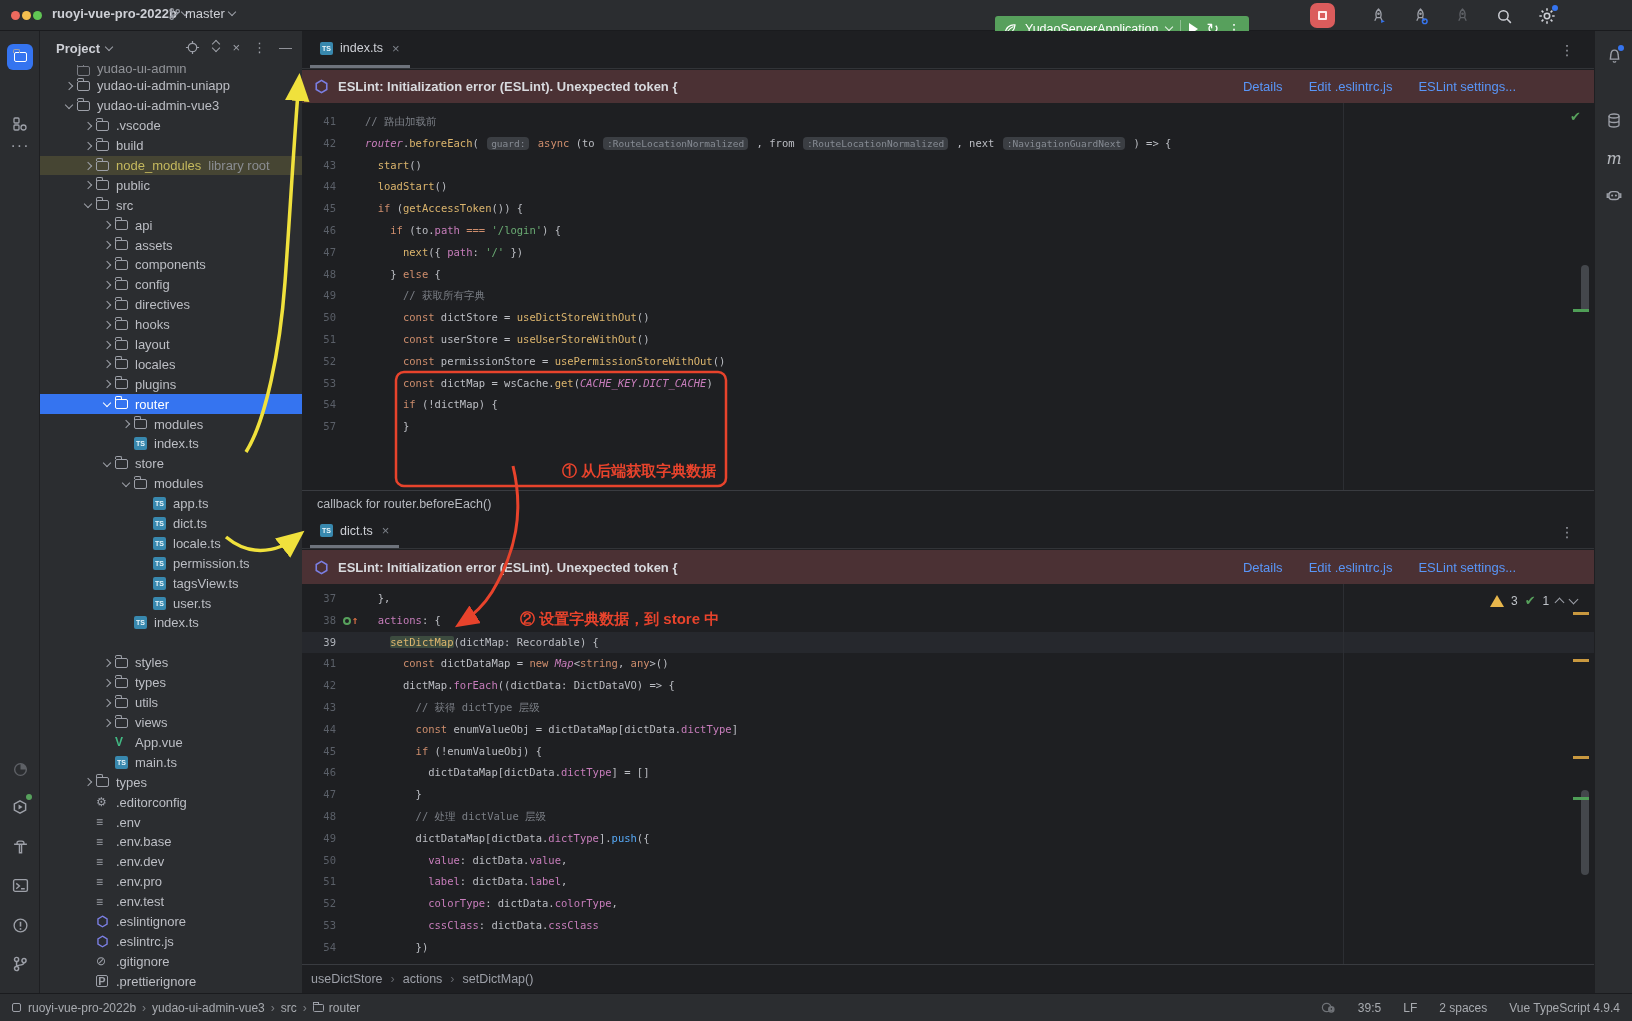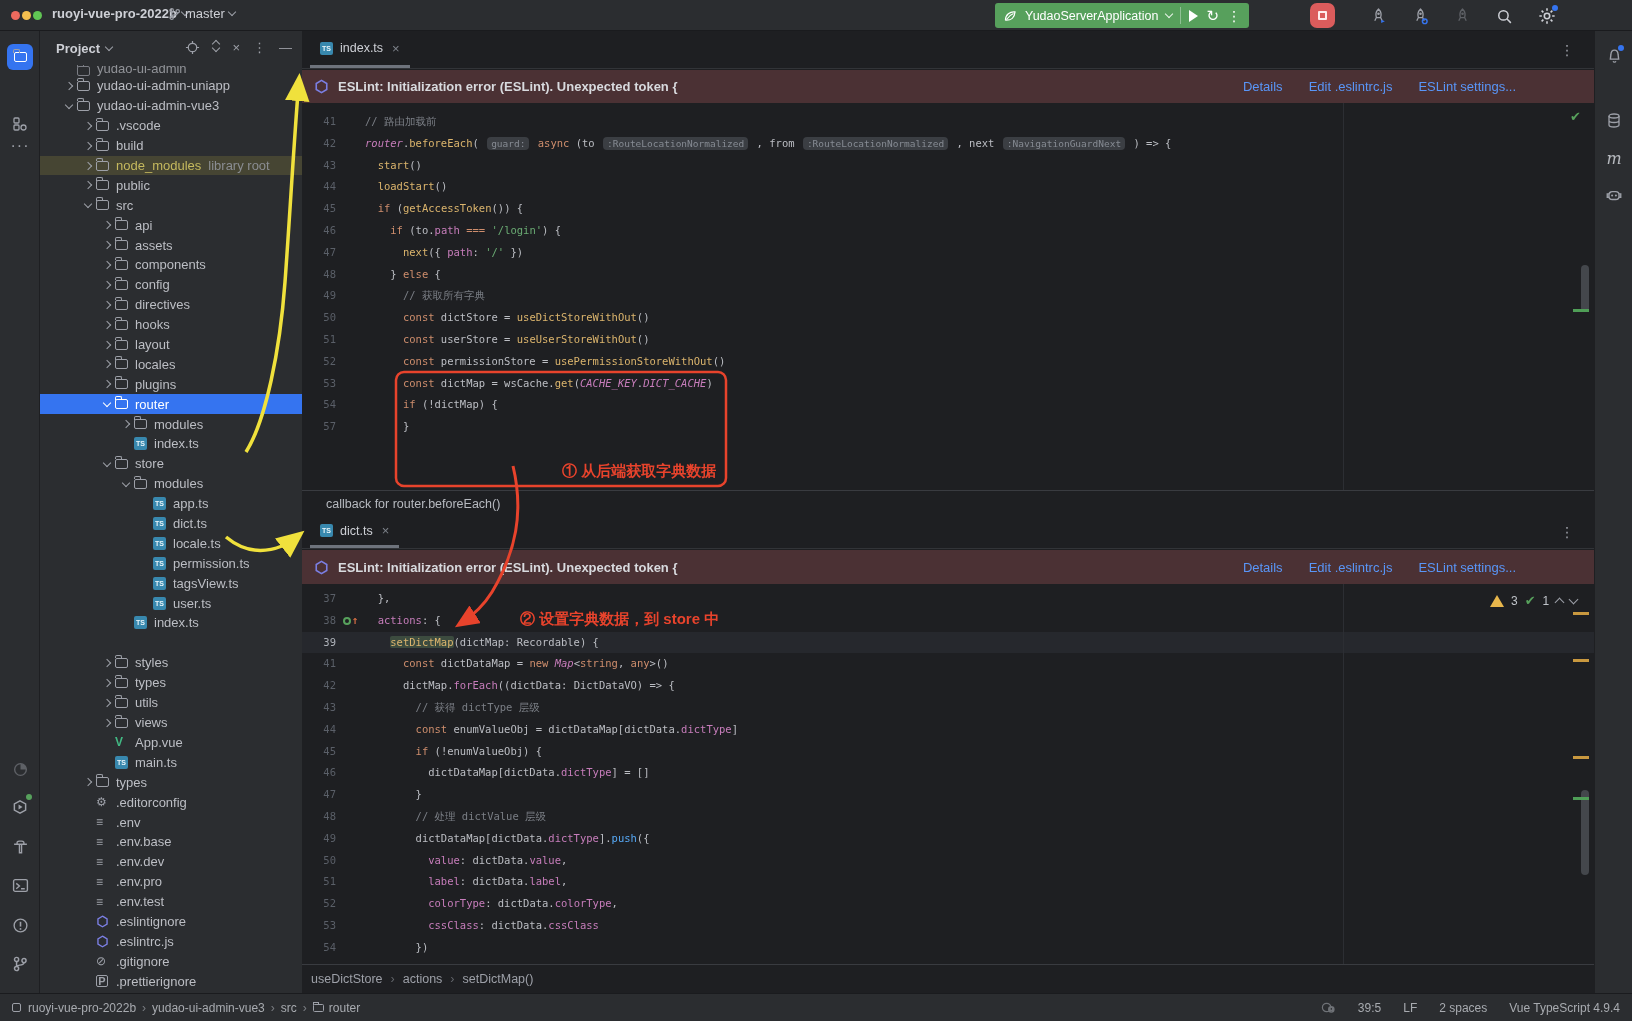--- a/index.html
+++ b/index.html
@@ -9,21 +9,21 @@
   #page { position:relative; width:1632px; height:1021px; }
 
   
   #titlebar { position:absolute; left:0; top:0; width:1632px; height:31px; background:#2b2d30;
     display:flex; align-items:center; color:#ced0d6; font-size:13px; border-bottom:1px solid #1a1b1e; }
   .tl { width:9px; height:9px; border-radius:50%; position:absolute; top:11px; }
   .proj-btn { position:absolute; left:52px; top:6px; display:flex; align-items:center; gap:5px; font-weight:bold; }
   .branch-btn { position:absolute; left:168px; top:6px; display:flex; align-items:center; gap:4px; color:#ced0d6; }
   .chev-dn { width:6px; height:6px; border-right:1.5px solid #9da0a8; border-bottom:1.5px solid #9da0a8;
     transform:rotate(45deg); margin-top:-3px; display:inline-block; }
-  .run-pill { position:absolute; left:995px; top:3px; height:25px; background:#57a05c; border-radius:3px;
+  .run-pill { position:absolute; left:995px; top:16px; height:25px; background:#57a05c; border-radius:3px;
     display:flex; align-items:center; color:#fff; font-size:12.5px; padding:12px 8px; gap:8px; }
   .pill-div { width:1px; height:17px; background:rgba(255,255,255,.35); }
   .play-tri { width:0; height:0; border-left:9px solid #fff; border-top:6px solid transparent; border-bottom:6px solid transparent; }
   .stop-btn { position:absolute; left:1310px; top:3px; width:25px; height:25px; background:#db5c5c; border-radius:7px;
     display:flex; align-items:center; justify-content:center; }
   .stop-sq { width:9px; height:9px; border:2px solid #ffecec; border-radius:1px; }
   .tb-ico { position:absolute; top:6px; width:20px; height:20px; display:flex; align-items:center; justify-content:center; }
   .dim { opacity:.45; }
   .blue-dot { position:absolute; width:6px; height:6px; border-radius:50%; background:#3574f0; }
 
@@ -87,21 +87,21 @@
   .tk-d { color:#bcbec4; } .tk-k { color:#cf8e6d; } .tk-f { color:#dcb56d; } .tk-s { color:#6aab73; }
   .tk-c { color:#7a7e85; } .tk-p { color:#c77dbb; } .tk-b { color:#56a8f5; }
   .tk-g, .tk-C { color:#c77dbb; font-style:italic; }
   .tk-h { font-size:9.5px; background:#3b3e43; color:#868b93; border-radius:4px; padding:1px 4px; margin:0 2px; }
   .tk-D { color:#dcb56d; background:#3c4b3f; border-radius:2px; }
   .tk-u { color:#bcbec4; background:#3c4b3f; border-radius:2px; }
   .ovr-dot { width:8px; height:8px; border-radius:50%; border:2px solid #57a15c; display:inline-block; }
   .ovr-arr { color:#cf6b43; font-size:11px; font-weight:bold; line-height:1; }
   .guide { position:absolute; width:1px; background:#2c2e33; }
   .sticky { position:absolute; left:0; width:1292px; height:26px; border-top:1px solid #393b40; background:#1e1f22;
-    color:#b7bac0; font-size:12.5px; display:flex; align-items:center; padding-left:24px; }
+    color:#b7bac0; font-size:12.5px; display:flex; align-items:center; padding-left:15px; }
   .crumbs2 { position:absolute; left:0; width:1292px; height:29px; border-top:1px solid #393b40; background:#1e1f22;
     color:#9da0a8; font-size:12.5px; display:flex; align-items:center; padding-left:9px; gap:8px; }
   .crumbs2 .sep { color:#63666c; }
   .insp { position:absolute; display:flex; align-items:center; gap:7px; font-size:12px; color:#bfc3c9; }
   .warn-tri { width:0; height:0; border-left:7px solid transparent; border-right:7px solid transparent;
     border-bottom:12px solid #e8b64c; position:relative; }
   .chev-s { width:7px; height:7px; border-right:1.6px solid #9da0a8; border-bottom:1.6px solid #9da0a8; display:inline-block; }
   .up { transform:rotate(-135deg); margin-top:4px; } .dn { transform:rotate(45deg); margin-top:-2px; }
   .stripe-mark { position:absolute; left:1271px; width:16px; height:3px; }
   .sb-thumb { position:absolute; left:1279px; width:8px; background:#44474c; border-radius:4px; }

